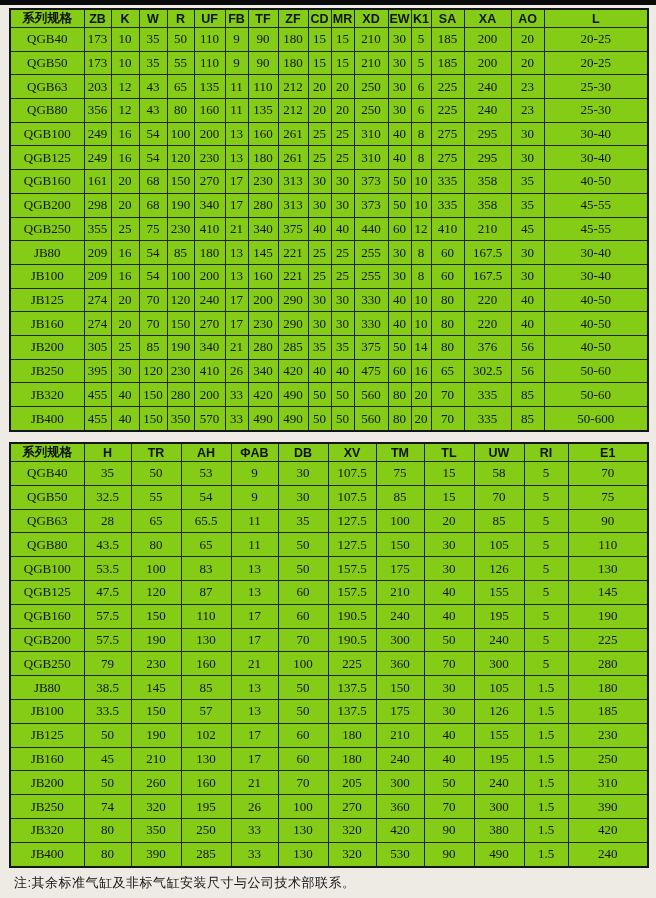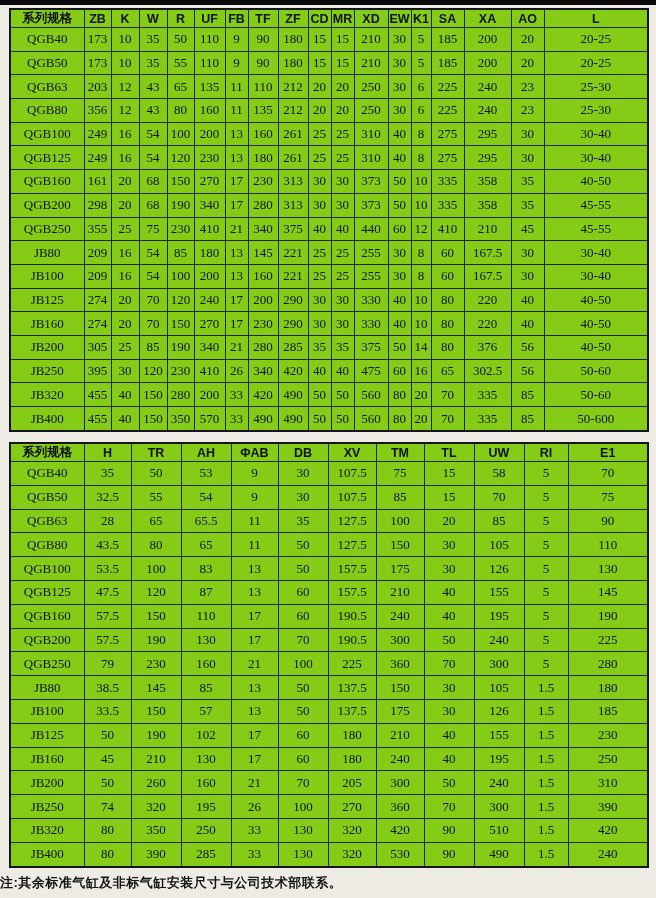--- a/index.html
+++ b/index.html
@@ -34,23 +34,23 @@
   .spec th{
     font-family:"Liberation Sans", sans-serif;
     font-weight:bold;
     font-size:12.5px;
   }
   .spec td{
     font-size:13px;
     font-family:"Liberation Serif", serif;
   }
   .note{
-    margin:6px 0 0 0;
+    margin:6px 0 0 14px;
     font-family:"Liberation Sans", sans-serif;
-    font-weight:bold;
+    font-weight:normal;
     font-size:13px;
     color:#151515;
     letter-spacing:0.5px;
   }
 </style>
 </head>
 <body>
 
 <div class="topbar"></div>
 
@@ -686,21 +686,21 @@
       <tr>
         <td>JB320</td>
         <td>80</td>
         <td>350</td>
         <td>250</td>
         <td>33</td>
         <td>130</td>
         <td>320</td>
         <td>420</td>
         <td>90</td>
-        <td>510</td>
+        <td>380</td>
         <td>1.5</td>
         <td>420</td>
       </tr>
       <tr>
         <td>JB400</td>
         <td>80</td>
         <td>390</td>
         <td>285</td>
         <td>33</td>
         <td>130</td>

